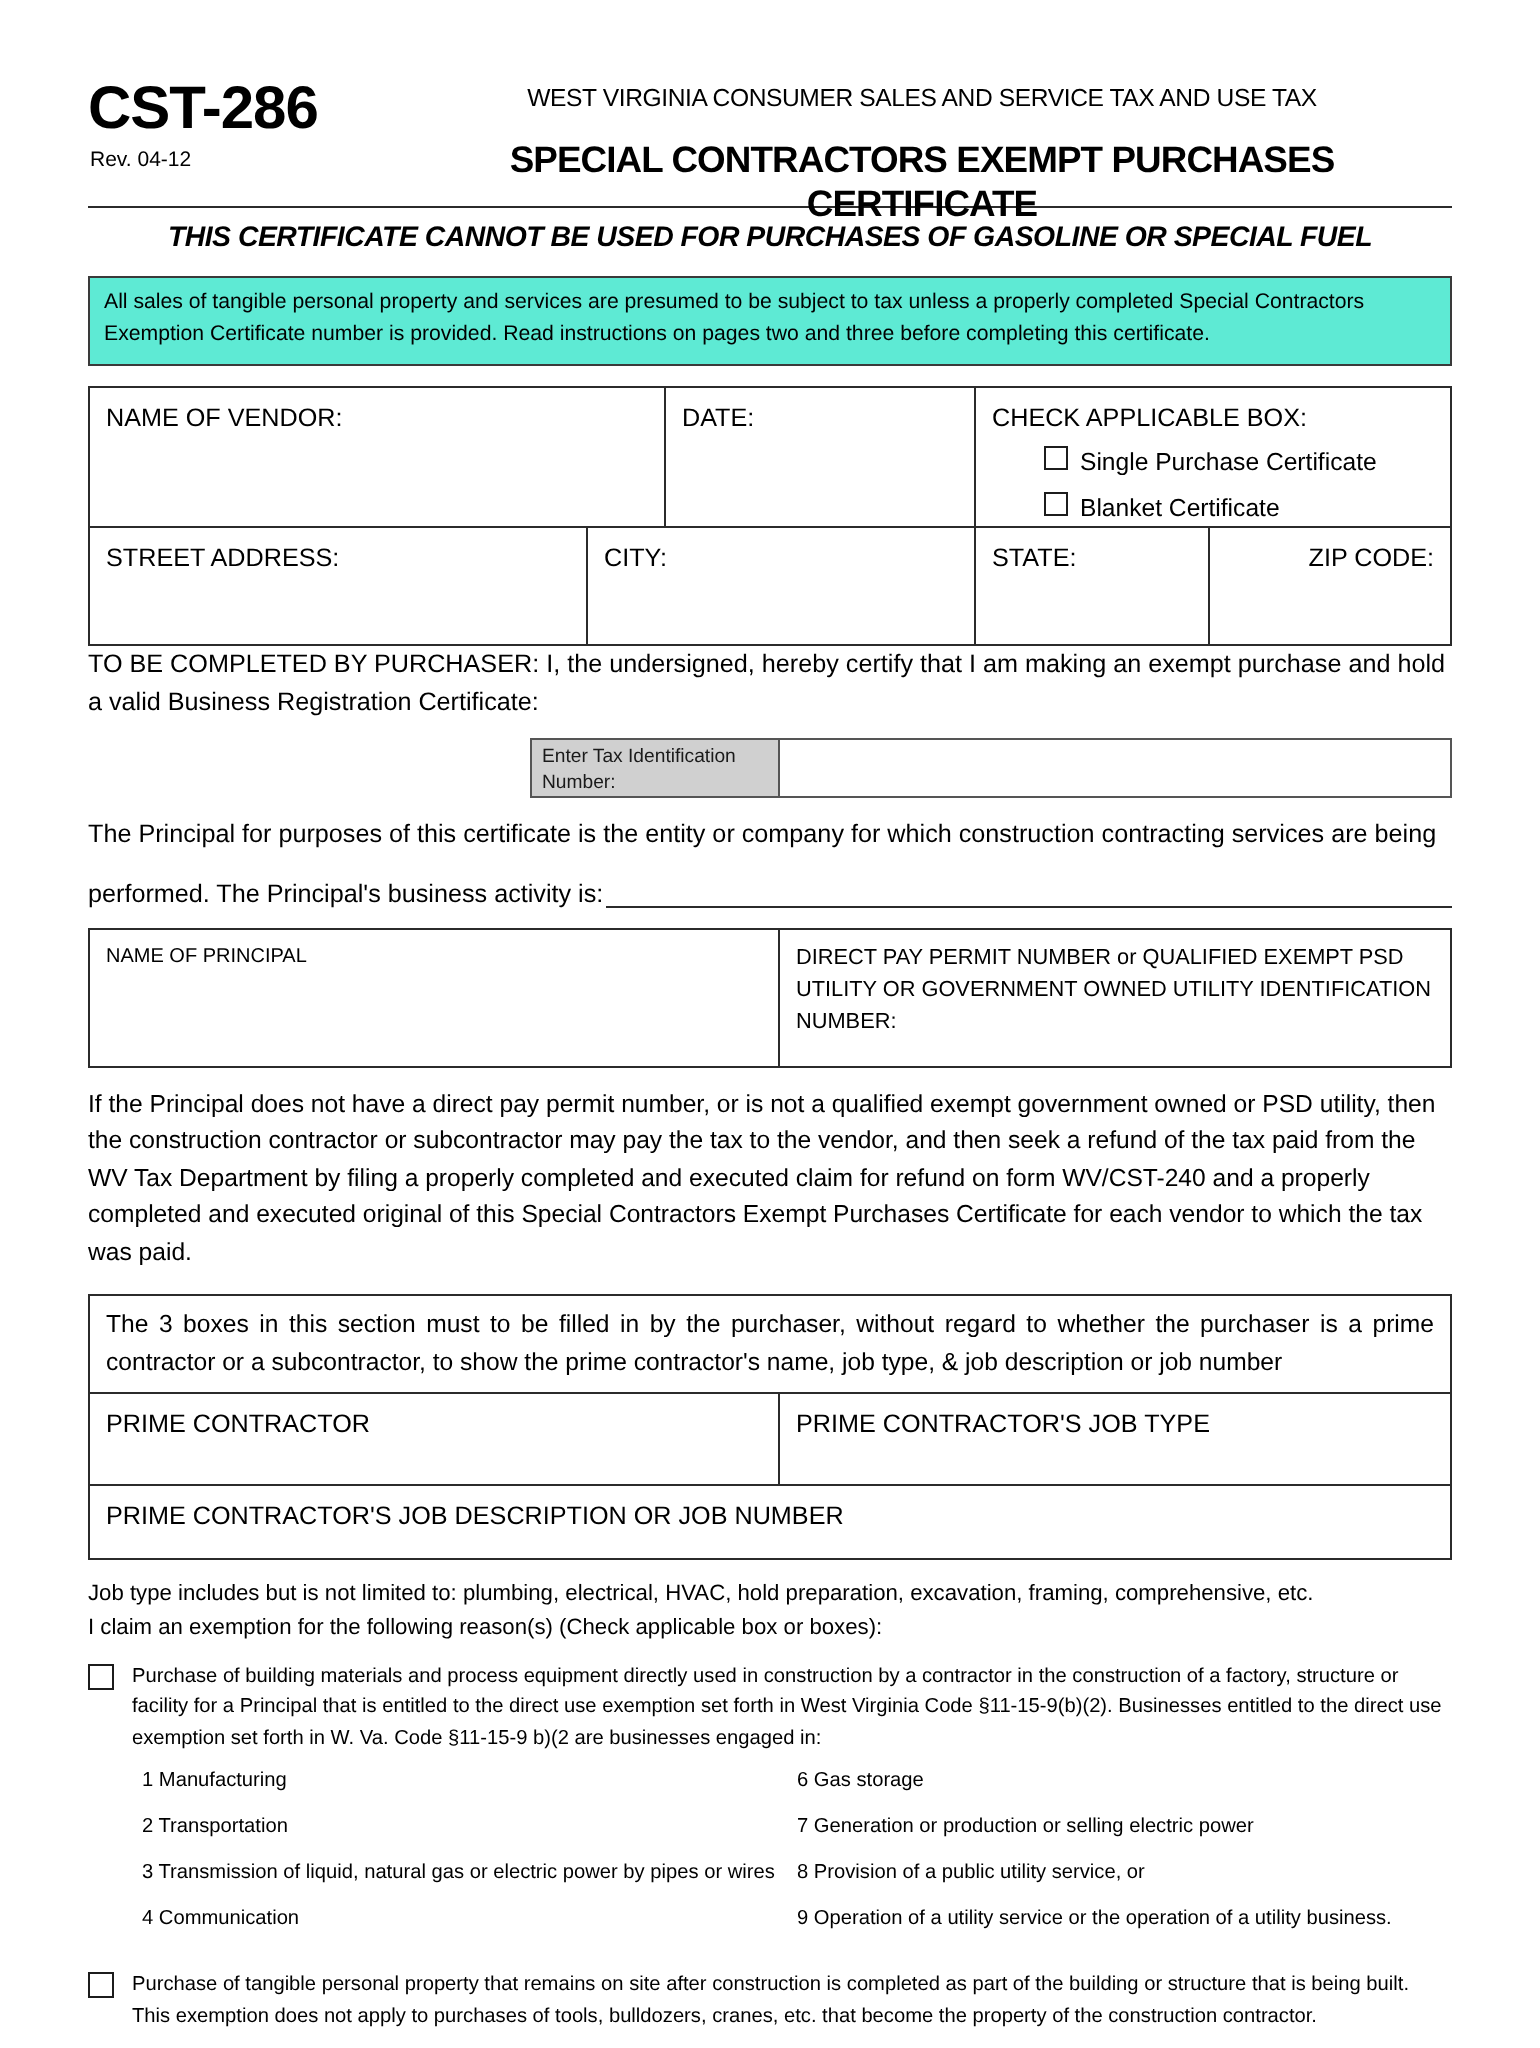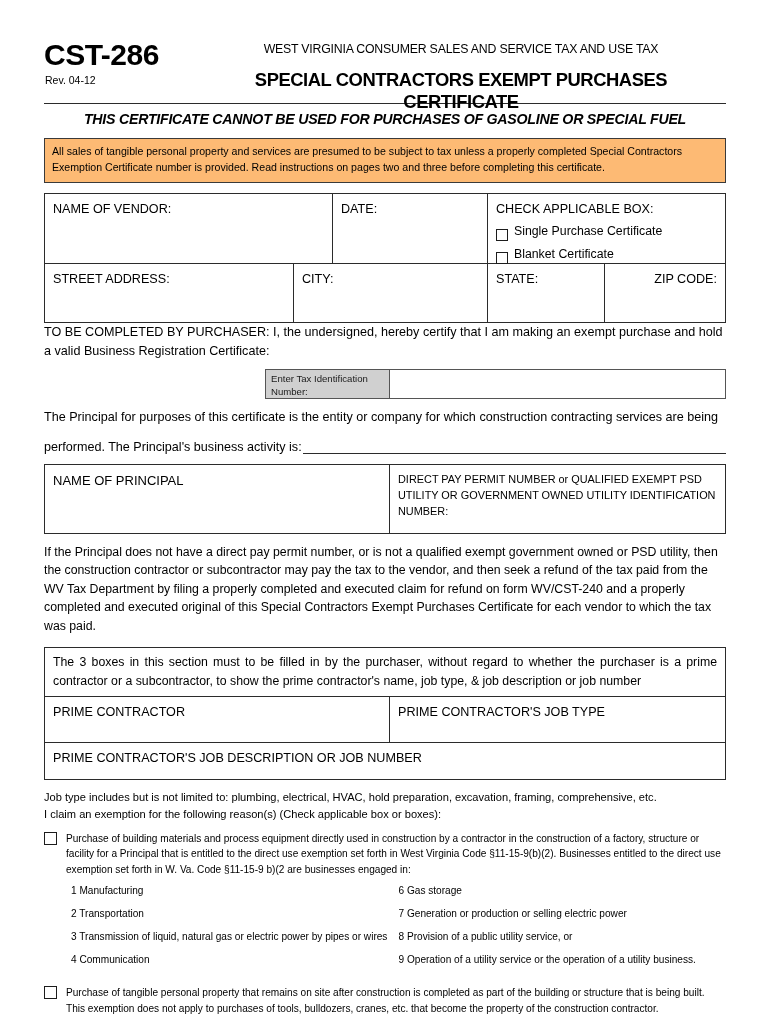--- a/index.html
+++ b/index.html
@@ -74,21 +74,21 @@
     font-weight: bold;
     font-style: italic;
     letter-spacing: -0.25px;
     margin-top: 7px;
   }
 
   
   .notice {
     margin-top: 11px;
     border: 1.4px solid #3a3a3a;
-    background: #fdba74;
+    background: #5eead4;
     padding: 5px 7px 6px 7px;
     font-size: 10.6px;
     line-height: 1.5;
   }
 
   
   .tbl {
     border: 1.3px solid #2b2b2b;
     box-sizing: border-box;
   }
@@ -105,23 +105,24 @@
   }
   .bdr-r { border-right: 1.3px solid #2b2b2b; }
   .bdr-b { border-bottom: 1.3px solid #2b2b2b; }
 
   .vendor-tbl { margin-top: 10px; }
   .v-row1 { height: 70px; }
   .v-row2 { height: 58px; }
 
   .chk-line {
     display: flex;
-    align-items: flex-end;
+    align-items: flex-start;
     margin-top: 5px;
     font-size: 12.3px;
+    margin-left: 26px;
   }
   .box {
     width: 12px;
     height: 12px;
     border: 1.5px solid #1c1c1c;
     box-sizing: border-box;
     flex: 0 0 auto;
     margin-right: 6px;
     background: #fff;
   }
@@ -174,21 +175,21 @@
   .activity-row .fill {
     flex: 1;
     border-bottom: 1.1px solid #2b2b2b;
     height: 13px;
     margin-left: 1px;
   }
 
   
   .principal-tbl { margin-top: 10px; }
   .p-row { height: 68px; }
-  .p-cell-left { font-size: 13px; padding-top: 7px; }
+  .p-cell-left { font-size: 10px; padding-top: 7px; }
   .p-cell-right { font-size: 10.9px; line-height: 1.45; padding-top: 7px; }
 
   .para3 {
     font-size: 12.3px;
     line-height: 1.5;
     margin-top: 9px;
   }
 
   
   .prime-tbl { margin-top: 12px; }

